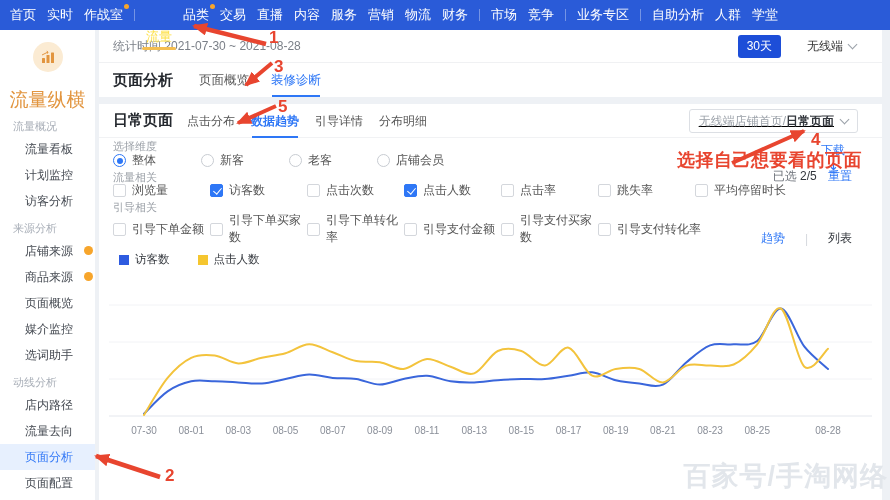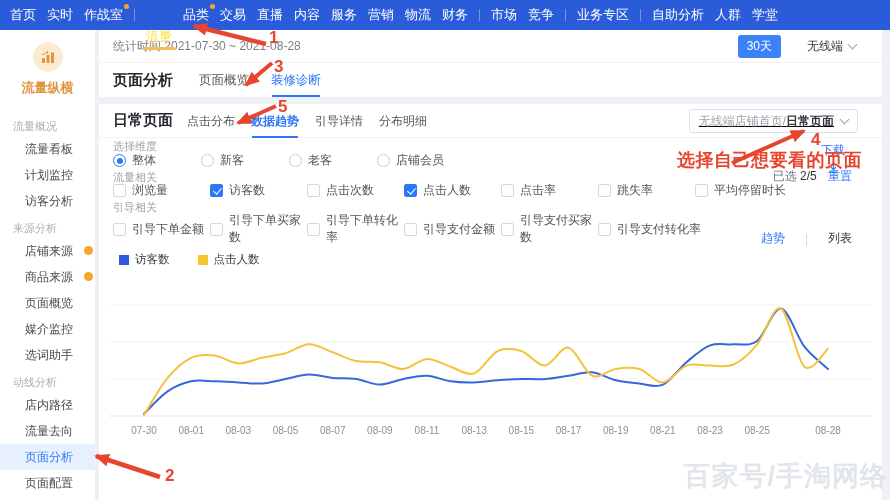--- a/index.html
+++ b/index.html
@@ -16,37 +16,37 @@
   .nav-item.on::after { content:""; position:absolute; left:-4px; right:-4px; bottom:2px;
                         height:3px; background:#F5BE4F; border-radius:2px; }
   .nav-dot { position:absolute; top:4px; right:-6px; width:5px; height:5px; background:#F7A52B; border-radius:50%; }
   .nav-sep { width:1px; height:12px; background:rgba(255,255,255,.35); flex:none; }
 
   
   .sidebar { position:absolute; left:0; top:30px; width:95px; height:470px; background:#fff; z-index:4; }
   .side-logo { text-align:center; padding-top:12px; height:82px; }
   .logo-circle { width:30px; height:30px; border-radius:50%; background:#FBEBD3; margin:0 auto;
                  display:flex; align-items:center; justify-content:center; }
-  .logo-title { color:#E2953F; font-size:13px; font-weight:bold; margin-top:7px; }
+  .logo-title { color:#E2953F; font-size:19px; font-weight:normal; margin-top:15px; }
   .side-header { height:24px; line-height:28px; padding-left:13px; font-size:11px; color:#A9AFB8; }
   .side-item { position:relative; height:26px; line-height:26px; padding-left:25px; font-size:12px;
                color:#454A52; cursor:pointer; white-space:nowrap; }
   .side-item.on { background:#E7F0FE; color:#3278F6; }
   .side-dot { position:absolute; right:2px; top:8px; width:9px; height:9px; background:#F7A52B; border-radius:50%; }
 
   
   .main { position:absolute; left:95px; top:30px; width:795px; height:470px; }
   .card { position:absolute; left:4px; width:783px; background:#fff; }
   .card1 { top:0; height:67px; }
   .card2 { top:74px; height:441px; }
 
   .rowA { height:33px; display:flex; align-items:center; padding:0 26px 0 14px; border-bottom:1px solid #F0F1F3; }
   .stats { color:#7A7F87; font-size:12px; }
   .rowA-right { margin-left:auto; display:flex; align-items:center; gap:26px; }
-  .btn-30 { background:#3b82f6; color:#fff; font-size:12px; padding:3px 9px; border-radius:3px; cursor:pointer; }
+  .btn-30 { background:#1d4ed8; color:#fff; font-size:12px; padding:3px 9px; border-radius:3px; cursor:pointer; }
   .device { color:#333; font-size:12px; display:flex; align-items:center; gap:6px; cursor:pointer; }
   .chev { width:7px; height:7px; border-right:1.5px solid #9aa0a8; border-bottom:1.5px solid #9aa0a8;
           transform:rotate(45deg); margin-top:-4px; }
 
   .rowB { height:34px; display:flex; align-items:center; padding:0 14px; }
   .page-title { font-size:15px; font-weight:bold; color:#24282e; margin-right:26px; }
   .tab { position:relative; height:34px; line-height:34px; font-size:12.5px; color:#555; margin-right:22px; cursor:pointer; }
   .tab.on { color:#2E77F6; }
   .tab.on::after { content:""; position:absolute; left:1px; right:1px; bottom:0; height:2px; background:#2E77F6; }
 

